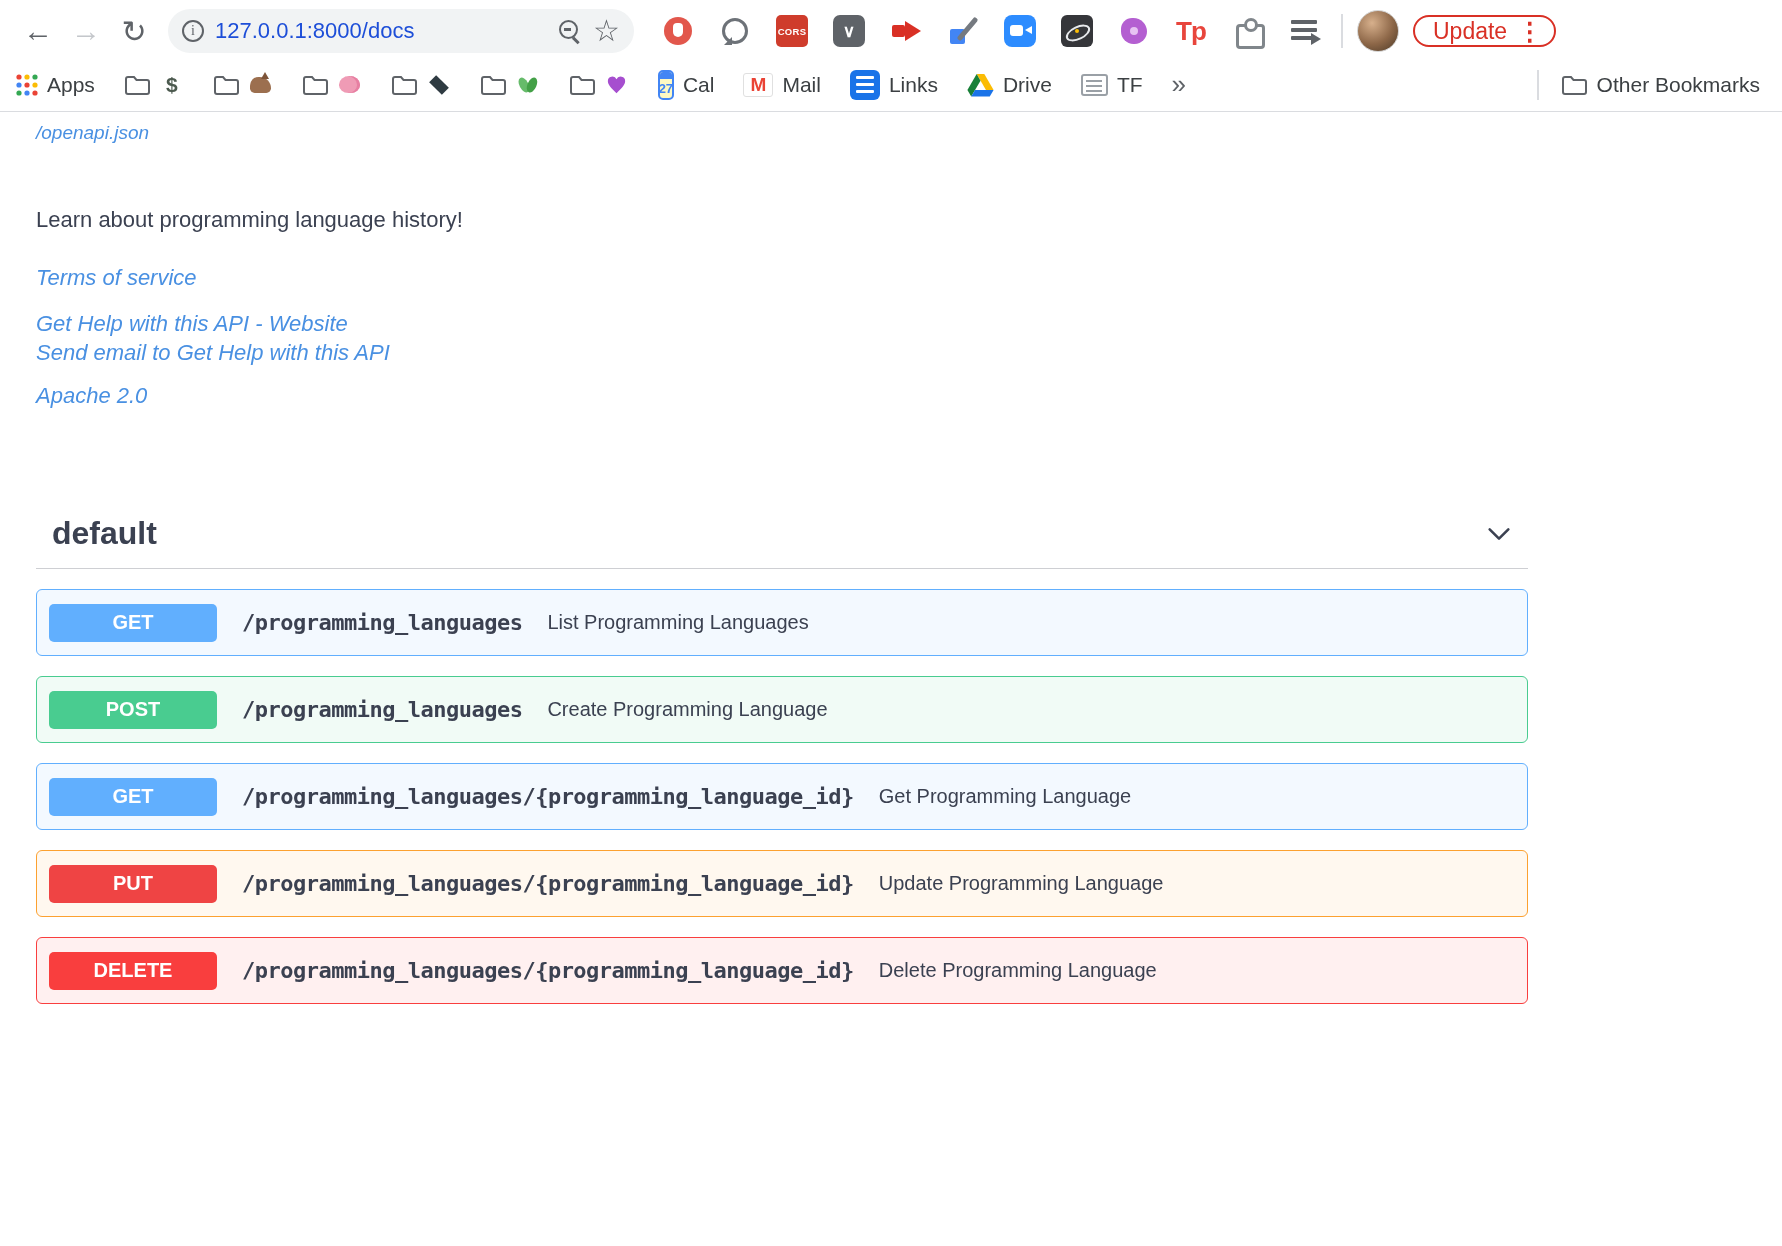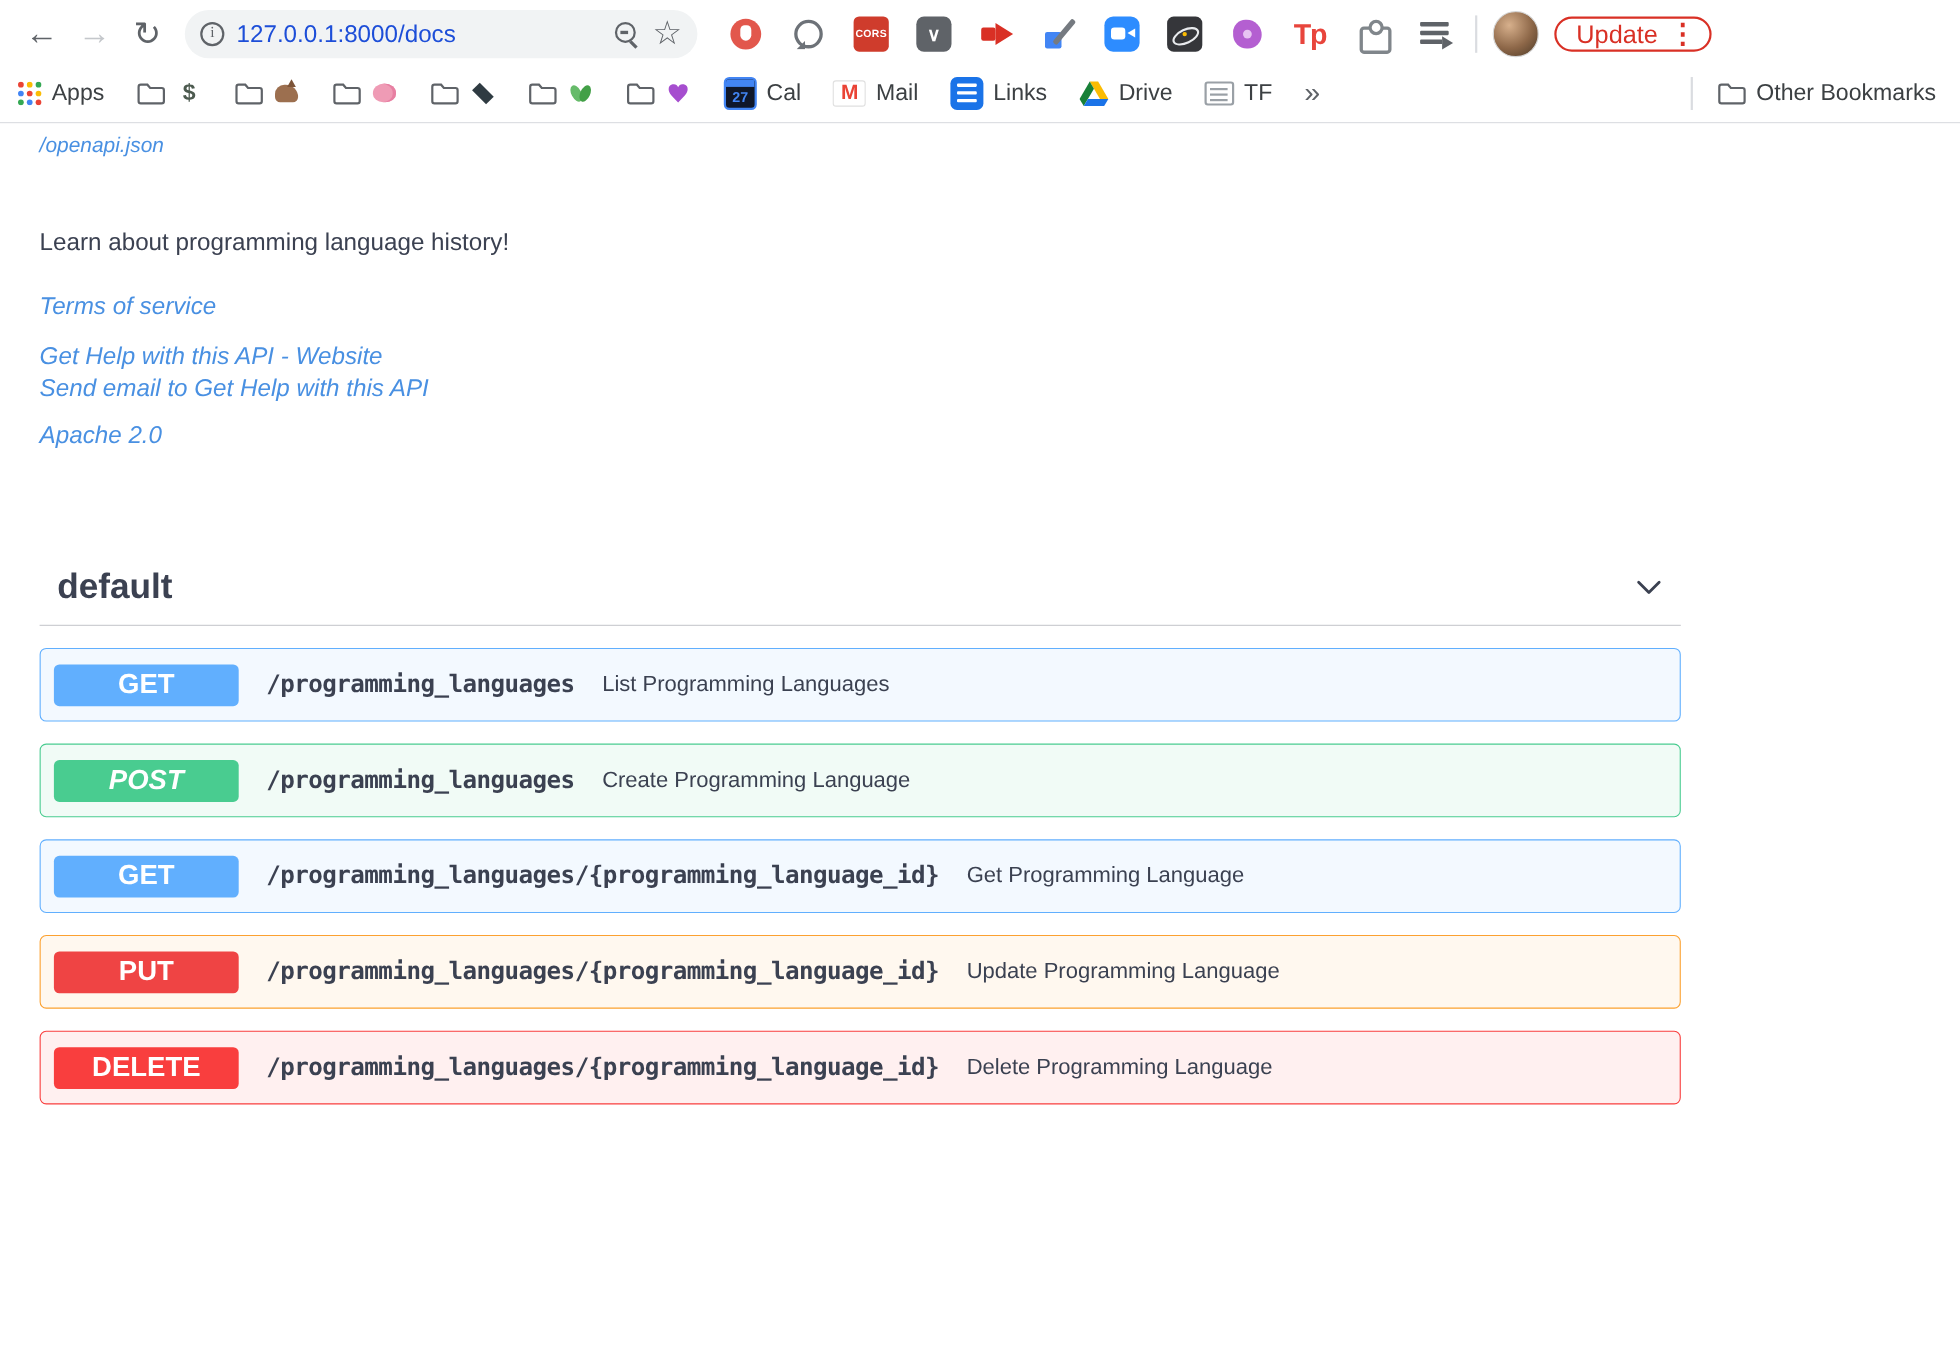--- a/index.html
+++ b/index.html
@@ -64,21 +64,21 @@
   
   .bookmarks { height:50px; display:flex; align-items:center; padding:0 22px 4px 16px; border-bottom:1px solid #dadce0; }
   .bm { display:flex; align-items:center; gap:9px; font-size:21px; color:#3c4043; margin-right:29px; flex:none; }
   .bm-label { white-space:nowrap; }
   .fb { display:inline-flex; align-items:center; justify-content:center; width:24px; height:24px; }
   .fb-dollar { font-size:21px; color:#4c5a4f; font-weight:bold; }
   .fb-horse { width:21px; height:16px; background:#9c6f4f; border-radius:9px 12px 5px 5px; position:relative; }
   .fb-horse::before { content:""; position:absolute; right:2px; top:-5px; border-left:4px solid transparent; border-right:4px solid transparent; border-bottom:7px solid #7d5438; }
   .fb-brain { width:21px; height:17px; background:#ef9bb5; border-radius:50% 50% 45% 45%; box-shadow:inset -3px 0 0 #e77fa2; }
   .fb-grad { width:18px; height:18px; background:#2f3b42; transform:rotate(45deg) scale(1,.55); }
-  .cal-icon { width:30px; height:30px; background:#0f172a; border:2px solid #4285f4; border-radius:5px; position:relative;
+  .cal-icon { width:16px; height:30px; background:#fef9c3; border:2px solid #4285f4; border-radius:5px; position:relative;
               display:flex; align-items:flex-end; justify-content:center; overflow:hidden; }
   .cal-icon::before { content:""; position:absolute; top:0; left:0; right:0; height:7px; background:#4285f4; }
   .cal-day { font-size:13px; font-weight:bold; color:#4285f4; line-height:19px; }
   .mail-icon { width:30px; height:24px; background:#fff; border:1px solid #e0e0e0; border-radius:3px;
                display:flex; align-items:center; justify-content:center; color:#ea4335; font-weight:bold; font-size:19px; }
   .links-icon { width:30px; height:30px; background:#1a73e8; border-radius:6px; display:flex; align-items:center; justify-content:center; }
   .links-bars { width:18px; height:3px; background:#fff; border-radius:1px; box-shadow:0 7px 0 #fff, 0 -7px 0 #fff; }
   .tf-doc { width:27px; height:22px; border:2px solid #9aa0a6; border-radius:3px; position:relative; }
   .tf-doc::before { content:""; position:absolute; left:3px; top:4px; width:16px; height:2px; background:#9aa0a6;
                     box-shadow:0 5px 0 #9aa0a6, 0 10px 0 #9aa0a6; }
@@ -99,21 +99,21 @@
   .help-links { margin-top:18px; line-height:1.32; }
   .license-row { margin-top:16px; }
 
   .section-header { margin-top:106px; display:flex; align-items:center; justify-content:space-between;
                     padding:0 14px 16px 16px; border-bottom:1px solid rgba(59,65,81,.25); }
   .section-title { font-size:32px; font-weight:bold; color:#3b4151; }
   .section-chevron { width:30px; height:30px; display:flex; align-items:center; justify-content:center; }
 
   .op-row { margin-top:20px; height:67px; border:1.5px solid; border-radius:6px; display:flex; align-items:center; padding:0 12px; }
   .method { min-width:168px; height:38px; border-radius:5px; display:flex; align-items:center; justify-content:center;
-            color:#fff; font-weight:bold; font-size:25px; flex:none; }
+            color:#fff; font-weight:bold; font-size:20px; flex:none; }
   .path { margin-left:25px; font-family:"DejaVu Sans Mono", monospace; font-size:22px; font-weight:bold; color:#3b4151; letter-spacing:-0.5px; white-space:nowrap; }
   .summary { margin-left:25px; font-size:20px; color:#3b4151; white-space:nowrap; }
 </style>
 </head>
 <body>
 
 <div class="toolbar">
   <div class="nav-btn">
       <span>←</span>
     </div>
@@ -287,21 +287,21 @@
     </span>
   </div>
 
   <div class="ops">
     <div class="op-row" style="border-color: rgb(97, 175, 254); background: rgba(97, 175, 254, 0.08);">
       <span class="method" style="background: rgb(97, 175, 254);">GET</span>
       <span class="path">/programming_languages</span>
       <span class="summary">List Programming Languages</span>
     </div>
     <div class="op-row" style="border-color: rgb(73, 204, 144); background: rgba(73, 204, 144, 0.08);">
-      <span class="method" style="background: rgb(73, 204, 144); font-style: italic;">POST</span>
+      <span class="method" style="background: rgb(73, 204, 144);">POST</span>
       <span class="path">/programming_languages</span>
       <span class="summary">Create Programming Language</span>
     </div>
     <div class="op-row" style="border-color: rgb(97, 175, 254); background: rgba(97, 175, 254, 0.08);">
       <span class="method" style="background: rgb(97, 175, 254);">GET</span>
       <span class="path">/programming_languages/{programming_language_id}</span>
       <span class="summary">Get Programming Language</span>
     </div>
     <div class="op-row" style="border-color: rgb(252, 161, 48); background: rgba(252, 161, 48, 0.08);">
       <span class="method" style="background: #ef4444;">PUT</span>

